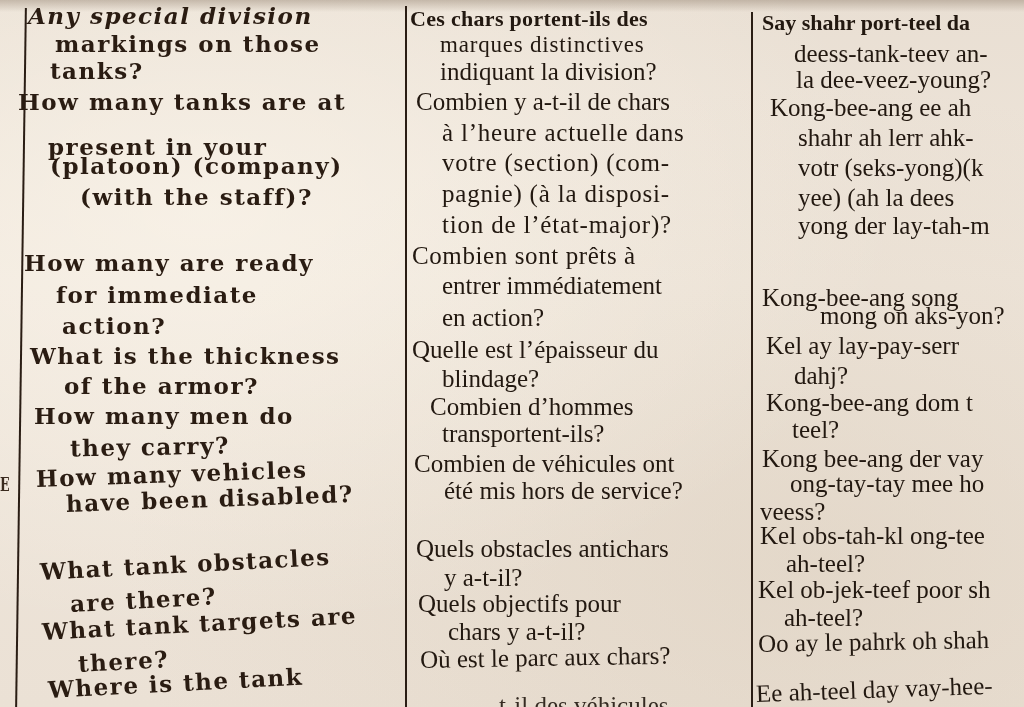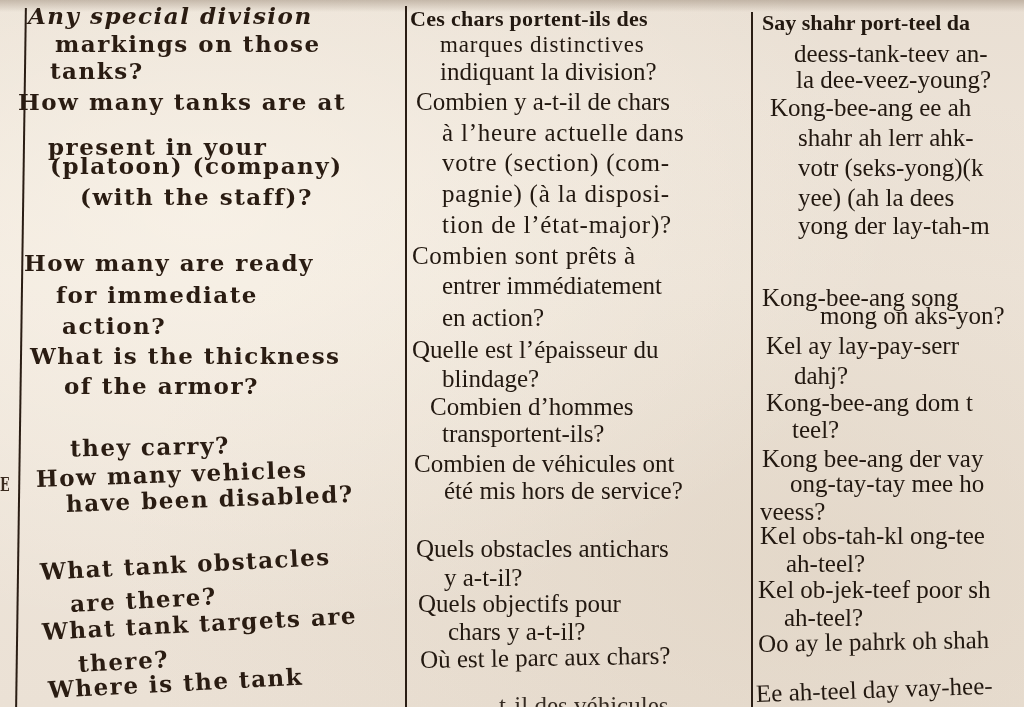--- a/index.html
+++ b/index.html
@@ -89,20 +89,21 @@
   <div class="line" style="left:50px; top:57px;">tanks?</div>
   <div class="line" style="left:18px; top:88px;">How many tanks are at</div>
   <div class="line" style="left:48px; top:133px;">present in your</div>
   <div class="line" style="left:50px; top:152px;">(platoon) (company)</div>
   <div class="line" style="left:52px; top:183px;margin-left:28px;">(with the staff)?</div>
   <div class="line" style="left:24px; top:249px;">How many are ready</div>
   <div class="line" style="left:56px; top:281px;">for immediate</div>
   <div class="line" style="left:62px; top:312px;">action?</div>
   <div class="line" style="left:30px; top:342px;">What is the thickness</div>
   <div class="line" style="left:64px; top:372px;">of the armor?</div>
+  <div class="line" style="left:34px; top:402px;">How many men do</div>
   <div class="line" style="left:70px; top:433px; transform:rotate(-1deg);">they carry?</div>
   <div class="line" style="left:36px; top:465px; transform:rotate(-2deg); transform-origin:left;">How many vehicles</div>
   <div class="line" style="left:66px; top:490px; transform:rotate(-2deg); transform-origin:left;">have been disabled?</div>
   <div class="line" style="left:40px; top:558px; transform:rotate(-3deg); transform-origin:left;">What tank obstacles</div>
   <div class="line" style="left:70px; top:590px; transform:rotate(-3deg); transform-origin:left;">are there?</div>
   <div class="line" style="left:42px; top:618px; transform:rotate(-3deg); transform-origin:left;">What tank targets are</div>
   <div class="line" style="left:78px; top:650px; transform:rotate(-3deg); transform-origin:left;">there?</div>
   <div class="line" style="left:48px; top:676px; transform:rotate(-3deg); transform-origin:left;">Where is the tank</div>
 </div>
 

